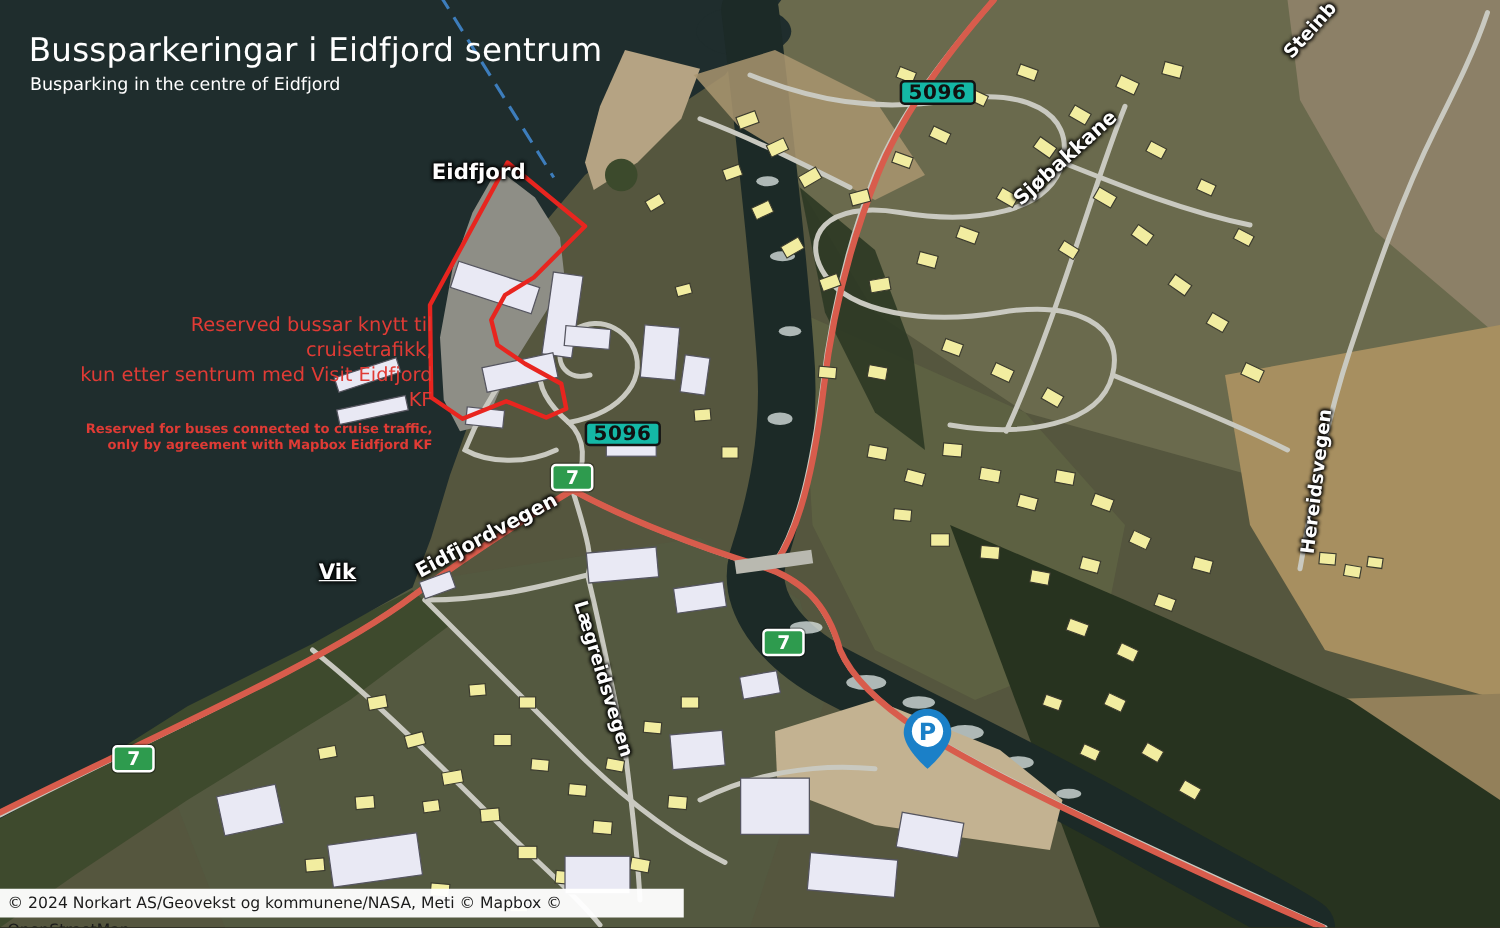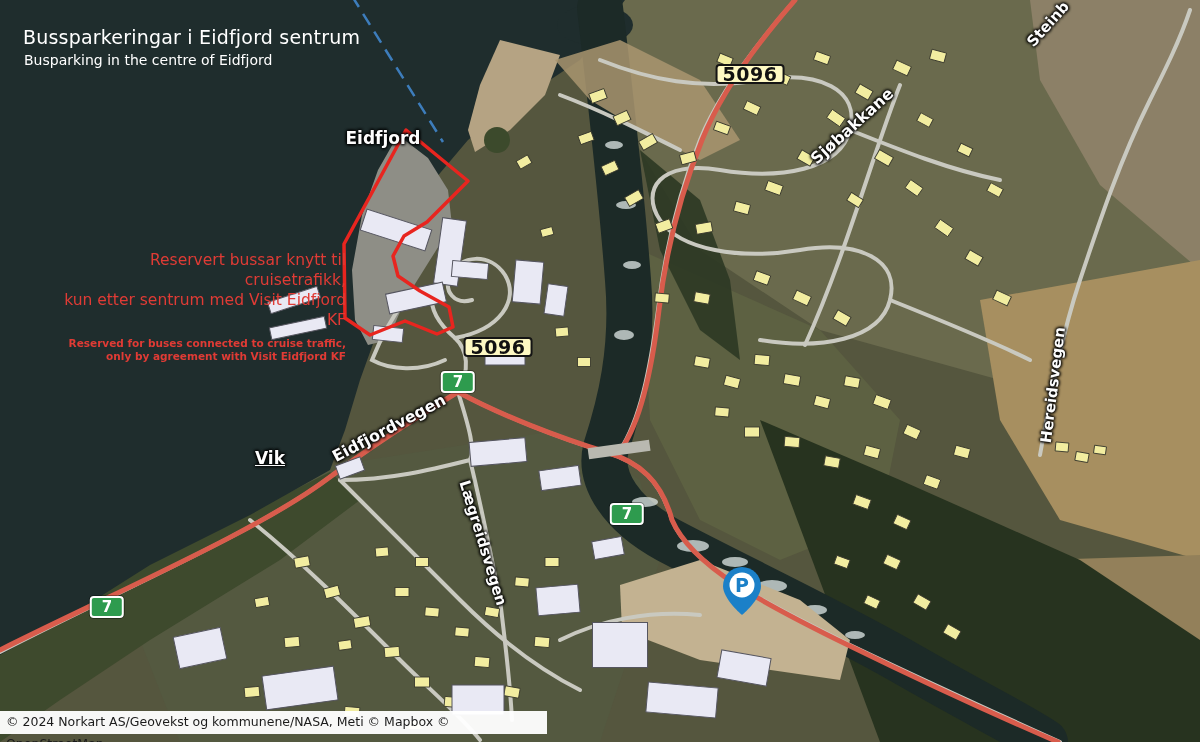--- a/index.html
+++ b/index.html
@@ -1,36 +1,36 @@
 <!DOCTYPE html>
 <html><head>
 <meta charset="utf-8">
 <style>
   html,body{margin:0;padding:0;background:#111;}
   #stage{position:relative;width:1200px;height:742px;overflow:hidden;
          font-family:"DejaVu Sans","Liberation Sans",sans-serif;background:#55563e;}
   #map-svg{position:absolute;left:0;top:0;width:1200px;height:742px;display:block;}
 
   .hdr{position:absolute;left:23px;top:26px;color:#ffffff;}
-  .hdr h1{margin:0;font-size:19px;font-weight:500;letter-spacing:.2px;}
+  .hdr h1{margin:0;font-size:26px;font-weight:500;letter-spacing:.2px;}
   .hdr p{margin:4px 0 0 1px;font-size:14px;font-weight:400;}
 
   .note{position:absolute;left:58px;top:250px;width:288px;text-align:right;color:#e03b35;}
   .note .no{font-size:15.5px;line-height:20px;font-weight:500;}
   .note .en{font-size:10.5px;line-height:13px;font-weight:700;margin-top:7px;}
 
   .map-label{position:absolute;white-space:nowrap;color:#fdfdfd;font-weight:600;
     transform:translate(-50%,-50%) rotate(var(--r,0deg));
     font-size:var(--s,15px);
     text-shadow:0 1px 3px rgba(0,0,0,.95),0 -1px 3px rgba(0,0,0,.9),
                 1px 0 3px rgba(0,0,0,.9),-1px 0 3px rgba(0,0,0,.9);}
   .place{font-weight:600;margin-left:48px;}
 
-  .road-sign{position:absolute;transform:translate(-50%,-50%);background:#fef9c3;
-    border:2px solid #141414;border-radius:4px;color:#111;font-size:19px;font-weight:700;
+  .road-sign{position:absolute;transform:translate(-50%,-50%);background:#14b8a6;
+    border:2px solid #141414;border-radius:4px;color:#111;font-size:16px;font-weight:700;
     padding:0 5px;line-height:16px;letter-spacing:.5px;}
   .route-shield{position:absolute;transform:translate(-50%,-50%);background:#2e9b4e;
     border:2px solid #ffffff;border-radius:4px;color:#fff;font-size:15px;font-weight:700;
     padding:0 10px;line-height:18px;box-shadow:0 0 0 1px rgba(0,0,0,.35);}
 
   .pin{position:absolute;left:722px;top:566px;width:40px;height:50px;cursor:pointer;}
 
   .attrib{position:absolute;left:0;top:711px;width:547px;height:23px;box-sizing:border-box;
     background:rgba(255,255,255,.96);color:#1b1b1b;font-size:12.5px;line-height:22px;
     padding:0 6px;font-family:"DejaVu Sans","Liberation Sans",sans-serif;}
@@ -230,24 +230,24 @@
 
     <polygon points="406,130 468,181 427,222 404,236 393,256 398,276 420,291 449,307 453,327 437,334 405,321 370,335 345,318 344,244" fill="none" stroke="#e8251f" stroke-width="3.5" stroke-linejoin="round"></polygon>
   </svg>
 
   <div class="hdr">
     <h1>Bussparkeringar i Eidfjord sentrum</h1>
     <p>Busparking in the centre of Eidfjord</p>
   </div>
 
   <div class="note">
-    <div class="no">Reservert bussar knytt til cruisetrafikk,</div>
+    <div class="no">Reserved bussar knytt til cruisetrafikk,</div>
     <div class="no">kun etter sentrum med Visit Eidfjord KF</div>
     <div class="en">Reserved for buses connected to cruise traffic,</div>
-    <div class="en" style="margin-top:0;">only by agreement with Visit Eidfjord KF</div>
+    <div class="en" style="margin-top:0;">only by agreement with Mapbox Eidfjord KF</div>
   </div>
 
   <div class="map-label place" style="left:335px;top:138px;--s:17px;">Eidfjord</div>
   <div class="map-label place" style="left:222px;top:458px;text-decoration:underline;--s:17px;">Vik</div>
 
   <div class="map-label" style="left:852px;top:126px;--r:-42deg;--s:16px;">Sjøbakkane</div>
   <div class="map-label" style="left:1048px;top:24px;--r:-48deg;--s:15px;">Steinb</div>
   <div class="map-label" style="left:1053px;top:385px;--r:-83deg;--s:15px;">Hereidsvegen</div>
   <div class="map-label" style="left:389px;top:428px;--r:-28deg;--s:16px;">Eidfjordvegen</div>
   <div class="map-label" style="left:483px;top:543px;--r:73deg;--s:15px;">Lægreidsvegen</div>

